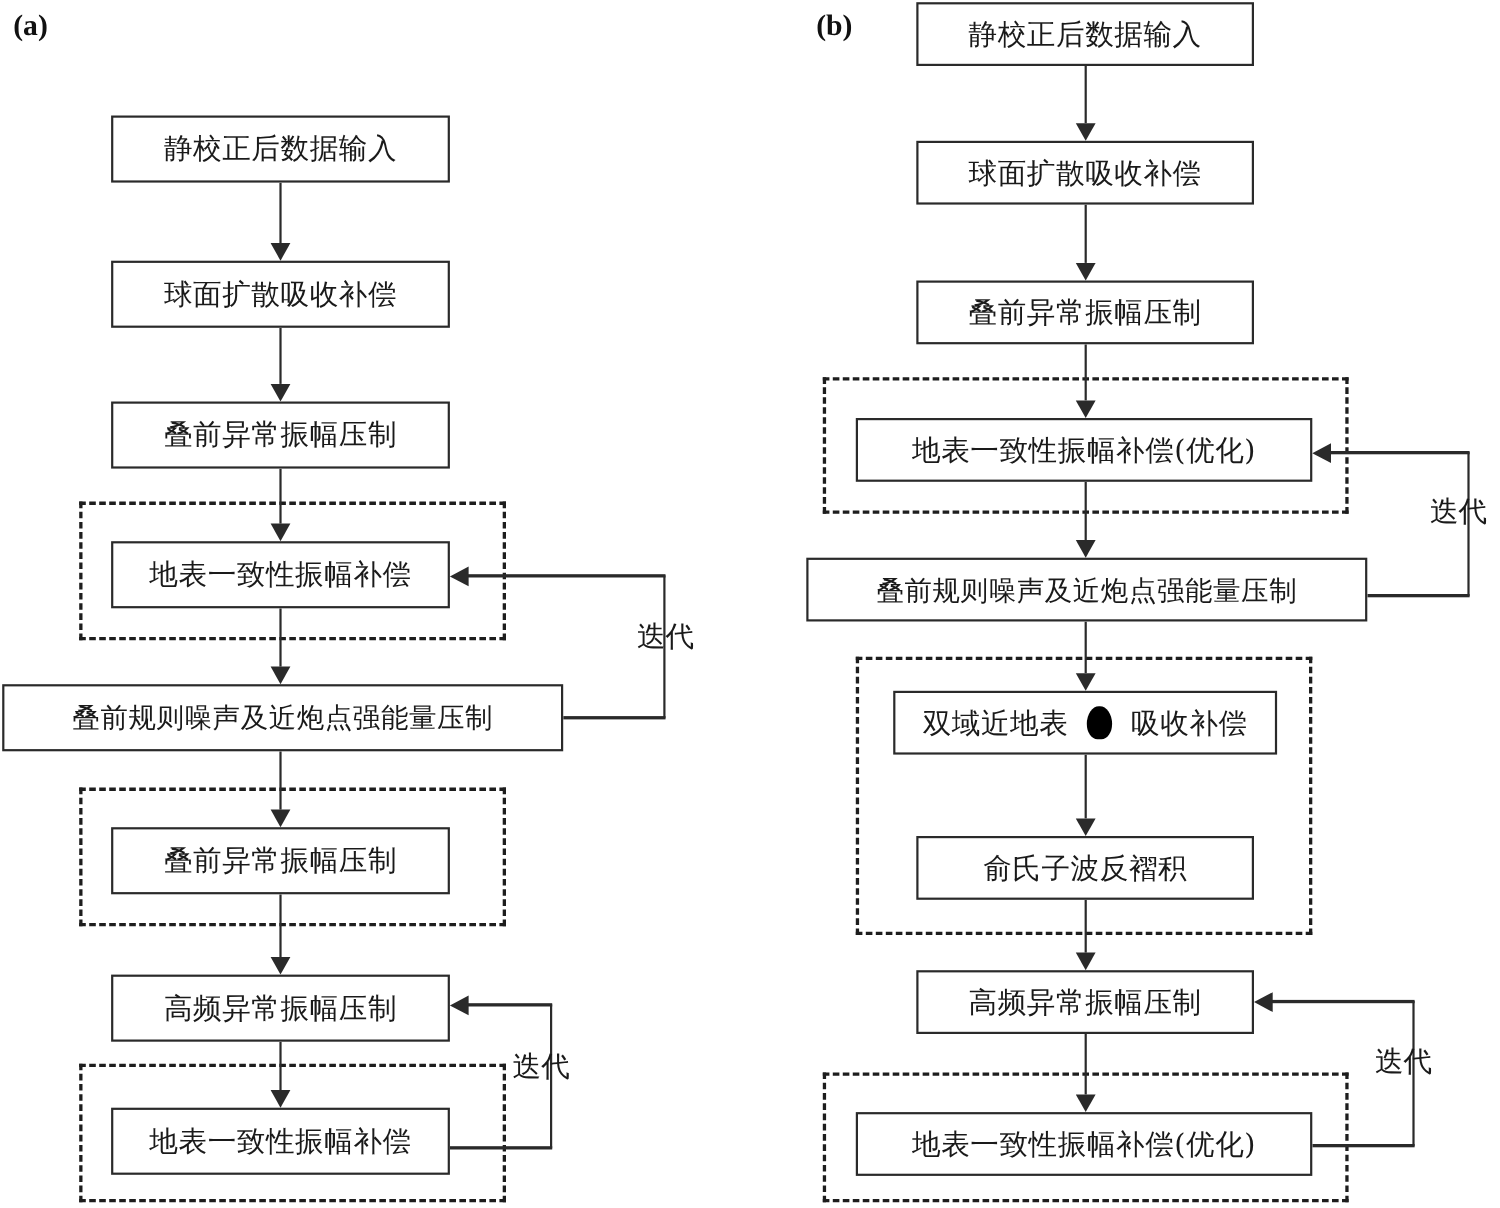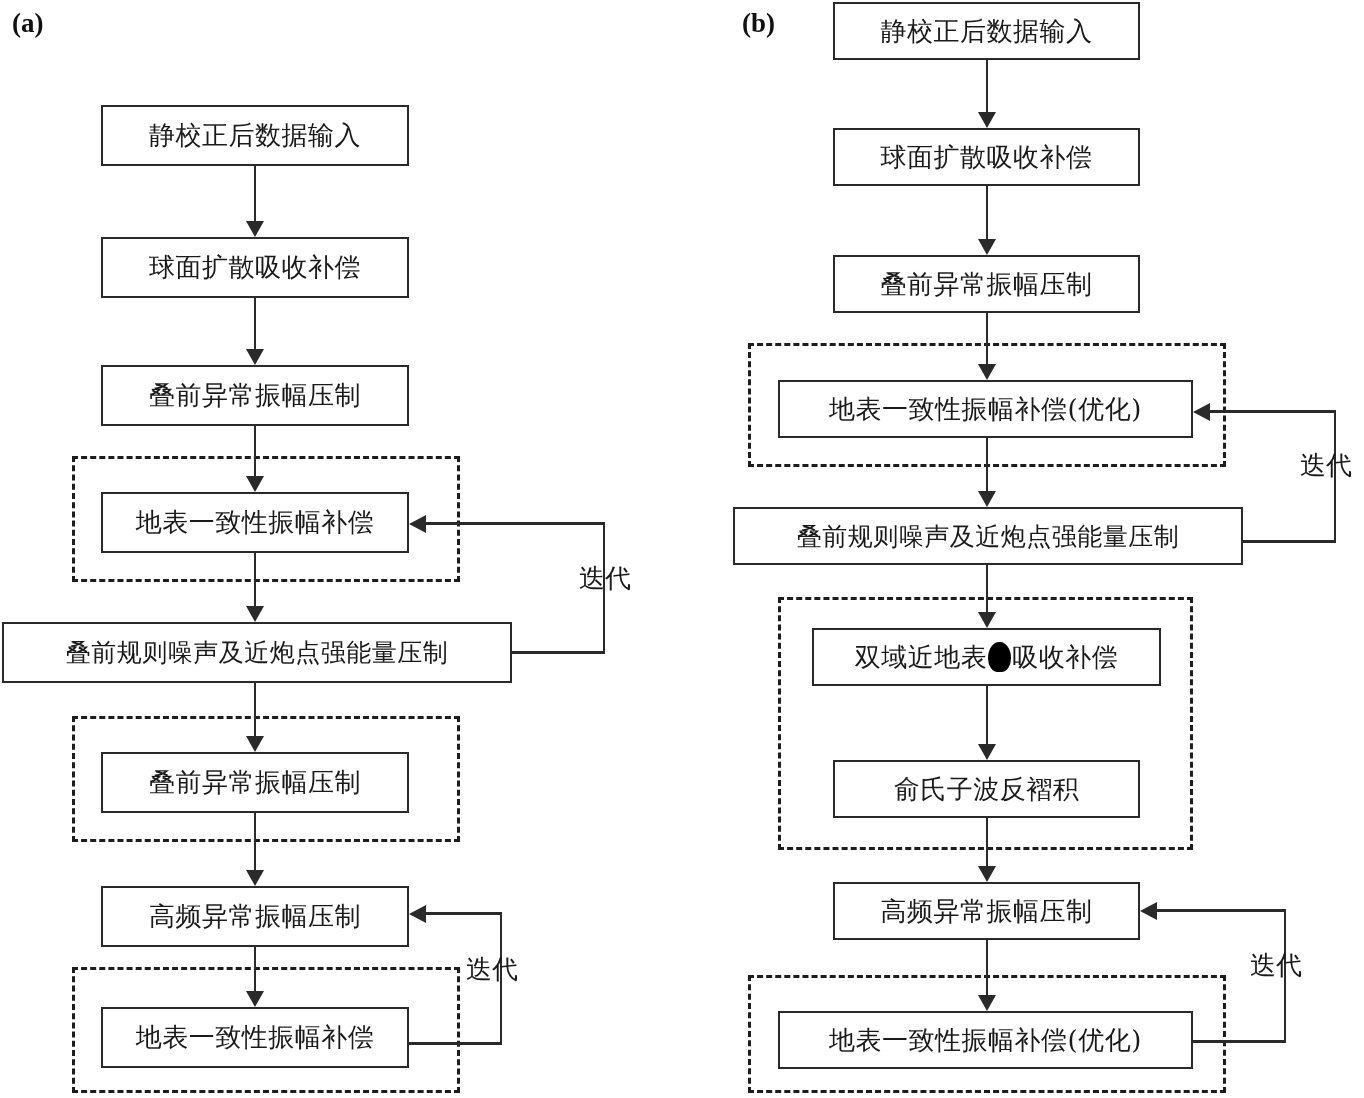--- a/index.html
+++ b/index.html
@@ -152,21 +152,21 @@
   <div class="dashed" style="left:748px;top:343px;width:478px;height:124px;"></div>
   <div class="dashed" style="left:778px;top:597px;width:415px;height:253px;"></div>
   <div class="dashed" style="left:748px;top:975px;width:478px;height:118px;"></div>
 
   <div class="node" style="left:833px;top:2px;width:307px;height:58px;">静校正后数据输入</div>
   <div class="node" style="left:833px;top:128px;width:307px;height:58px;">球面扩散吸收补偿</div>
   <div class="node" style="left:833px;top:255px;width:307px;height:58px;">叠前异常振幅压制</div>
   <div class="node" style="left:778px;top:380px;width:415px;height:58px;">地表一致性振幅补偿(优化)</div>
   <div class="node narrow" style="left:733px;top:507px;width:510px;height:58px;">叠前规则噪声及近炮点强能量压制</div>
 
-  <div class="node" style="left:812px;top:628px;width:349px;height:58px;">
+  <div class="node" style="left:812px;top:628px;width:349px;height:58px;gap:16px;">
     <span>双域近地表</span>
       <span class="blob"></span>
       <span>吸收补偿</span>
   </div>
 
   <div class="node" style="left:833px;top:760px;width:307px;height:58px;">俞氏子波反褶积</div>
   <div class="node" style="left:833px;top:882px;width:307px;height:58px;">高频异常振幅压制</div>
   <div class="node" style="left:778px;top:1011px;width:415px;height:58px;">地表一致性振幅补偿(优化)</div>
 
   <div class="vline" style="left:985.5px;top:60px;height:52px;"></div>

